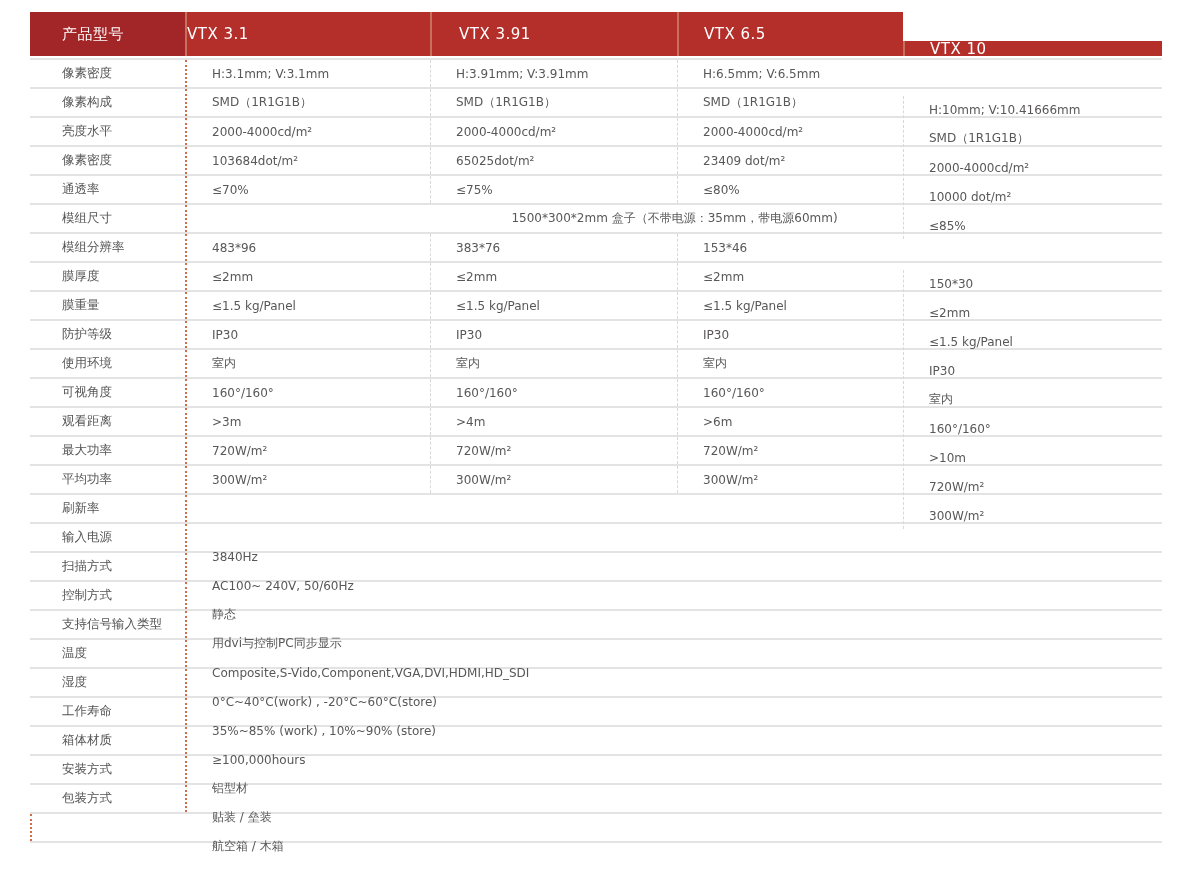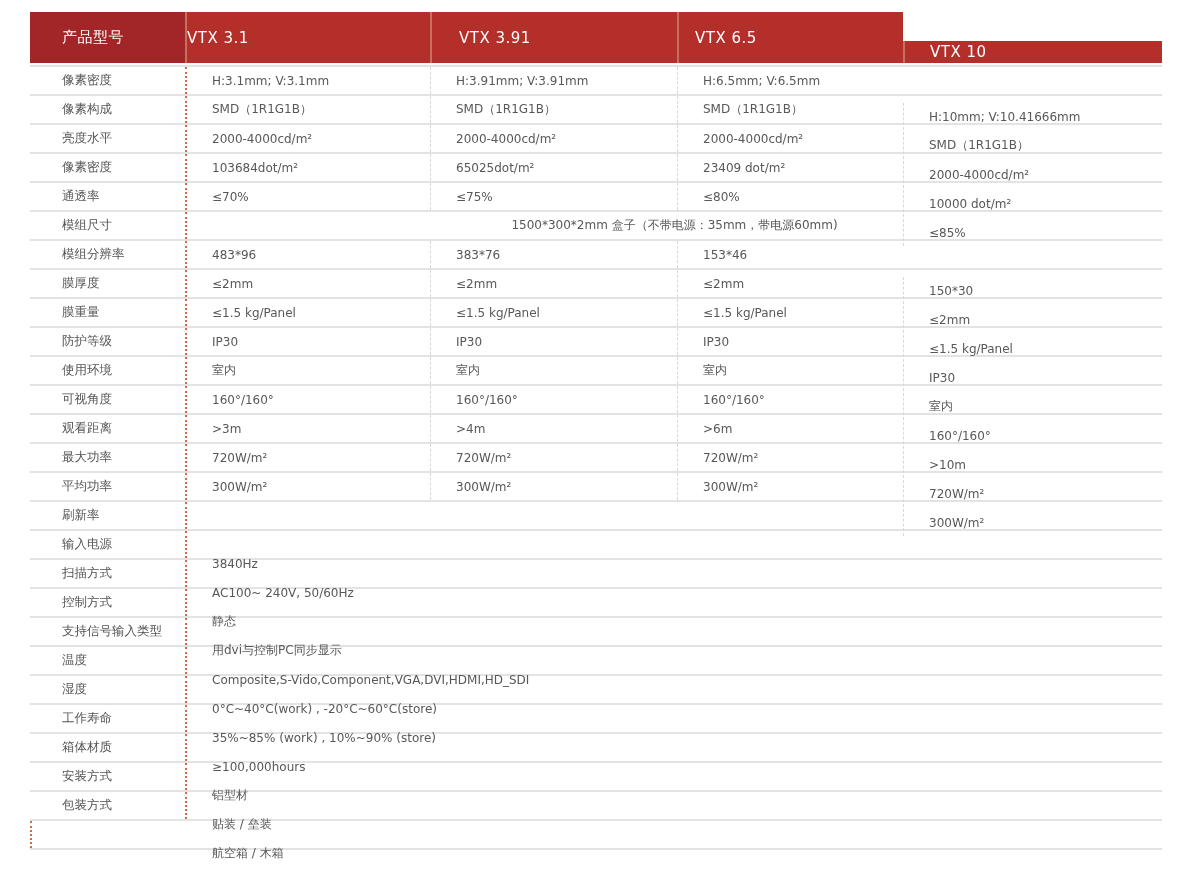--- a/index.html
+++ b/index.html
@@ -11,29 +11,29 @@
     --col-divider:#d8d8d8;
     --text-gray:#595757;
   }
   html,body{margin:0;padding:0;}
   body{
     width:1192px;height:870px;position:relative;background:#ffffff;
     font-family:"DejaVu Sans","Liberation Sans",sans-serif;
     -webkit-font-smoothing:antialiased;
   }
   .spec-table{position:absolute;left:30px;top:12px;width:1132px;}
-  .thead{display:flex;height:51px;justify-content:center;}
+  .thead{display:flex;height:44px;justify-content:center;}
   .th{
     box-sizing:border-box;display:flex;align-items:center;
     background:var(--header-red);color:#ffffff;font-size:15px;letter-spacing:0.5px;
   }
   .th0{width:155px;background:var(--header-red-dark);padding-left:32px;}
   .th1{width:245px;border-left:2px solid var(--header-divider);}
   .th2{width:247px;padding-left:27px;border-left:2px solid var(--header-divider);}
-  .th3{width:226px;padding-left:16px;border-left:2px solid var(--header-divider);}
+  .th3{width:226px;padding-left:25px;border-left:2px solid var(--header-divider);}
   .th4{width:259px;padding-left:25px;border-left:2px solid var(--header-divider);margin-top:29px;}
   .tbody{margin-top:2px;border-top:2px solid var(--line-gray);}
   .row{
     display:flex;height:29px;box-sizing:border-box;
     border-bottom:2px solid var(--line-gray);
   }
   .cell{box-sizing:border-box;display:flex;align-items:center;height:100%;overflow:hidden;white-space:nowrap;}
   .label{width:155px;padding-left:32px;font-size:12.5px;color:#545454;}
   .values{
     flex:1;display:flex;height:100%;box-sizing:border-box;

